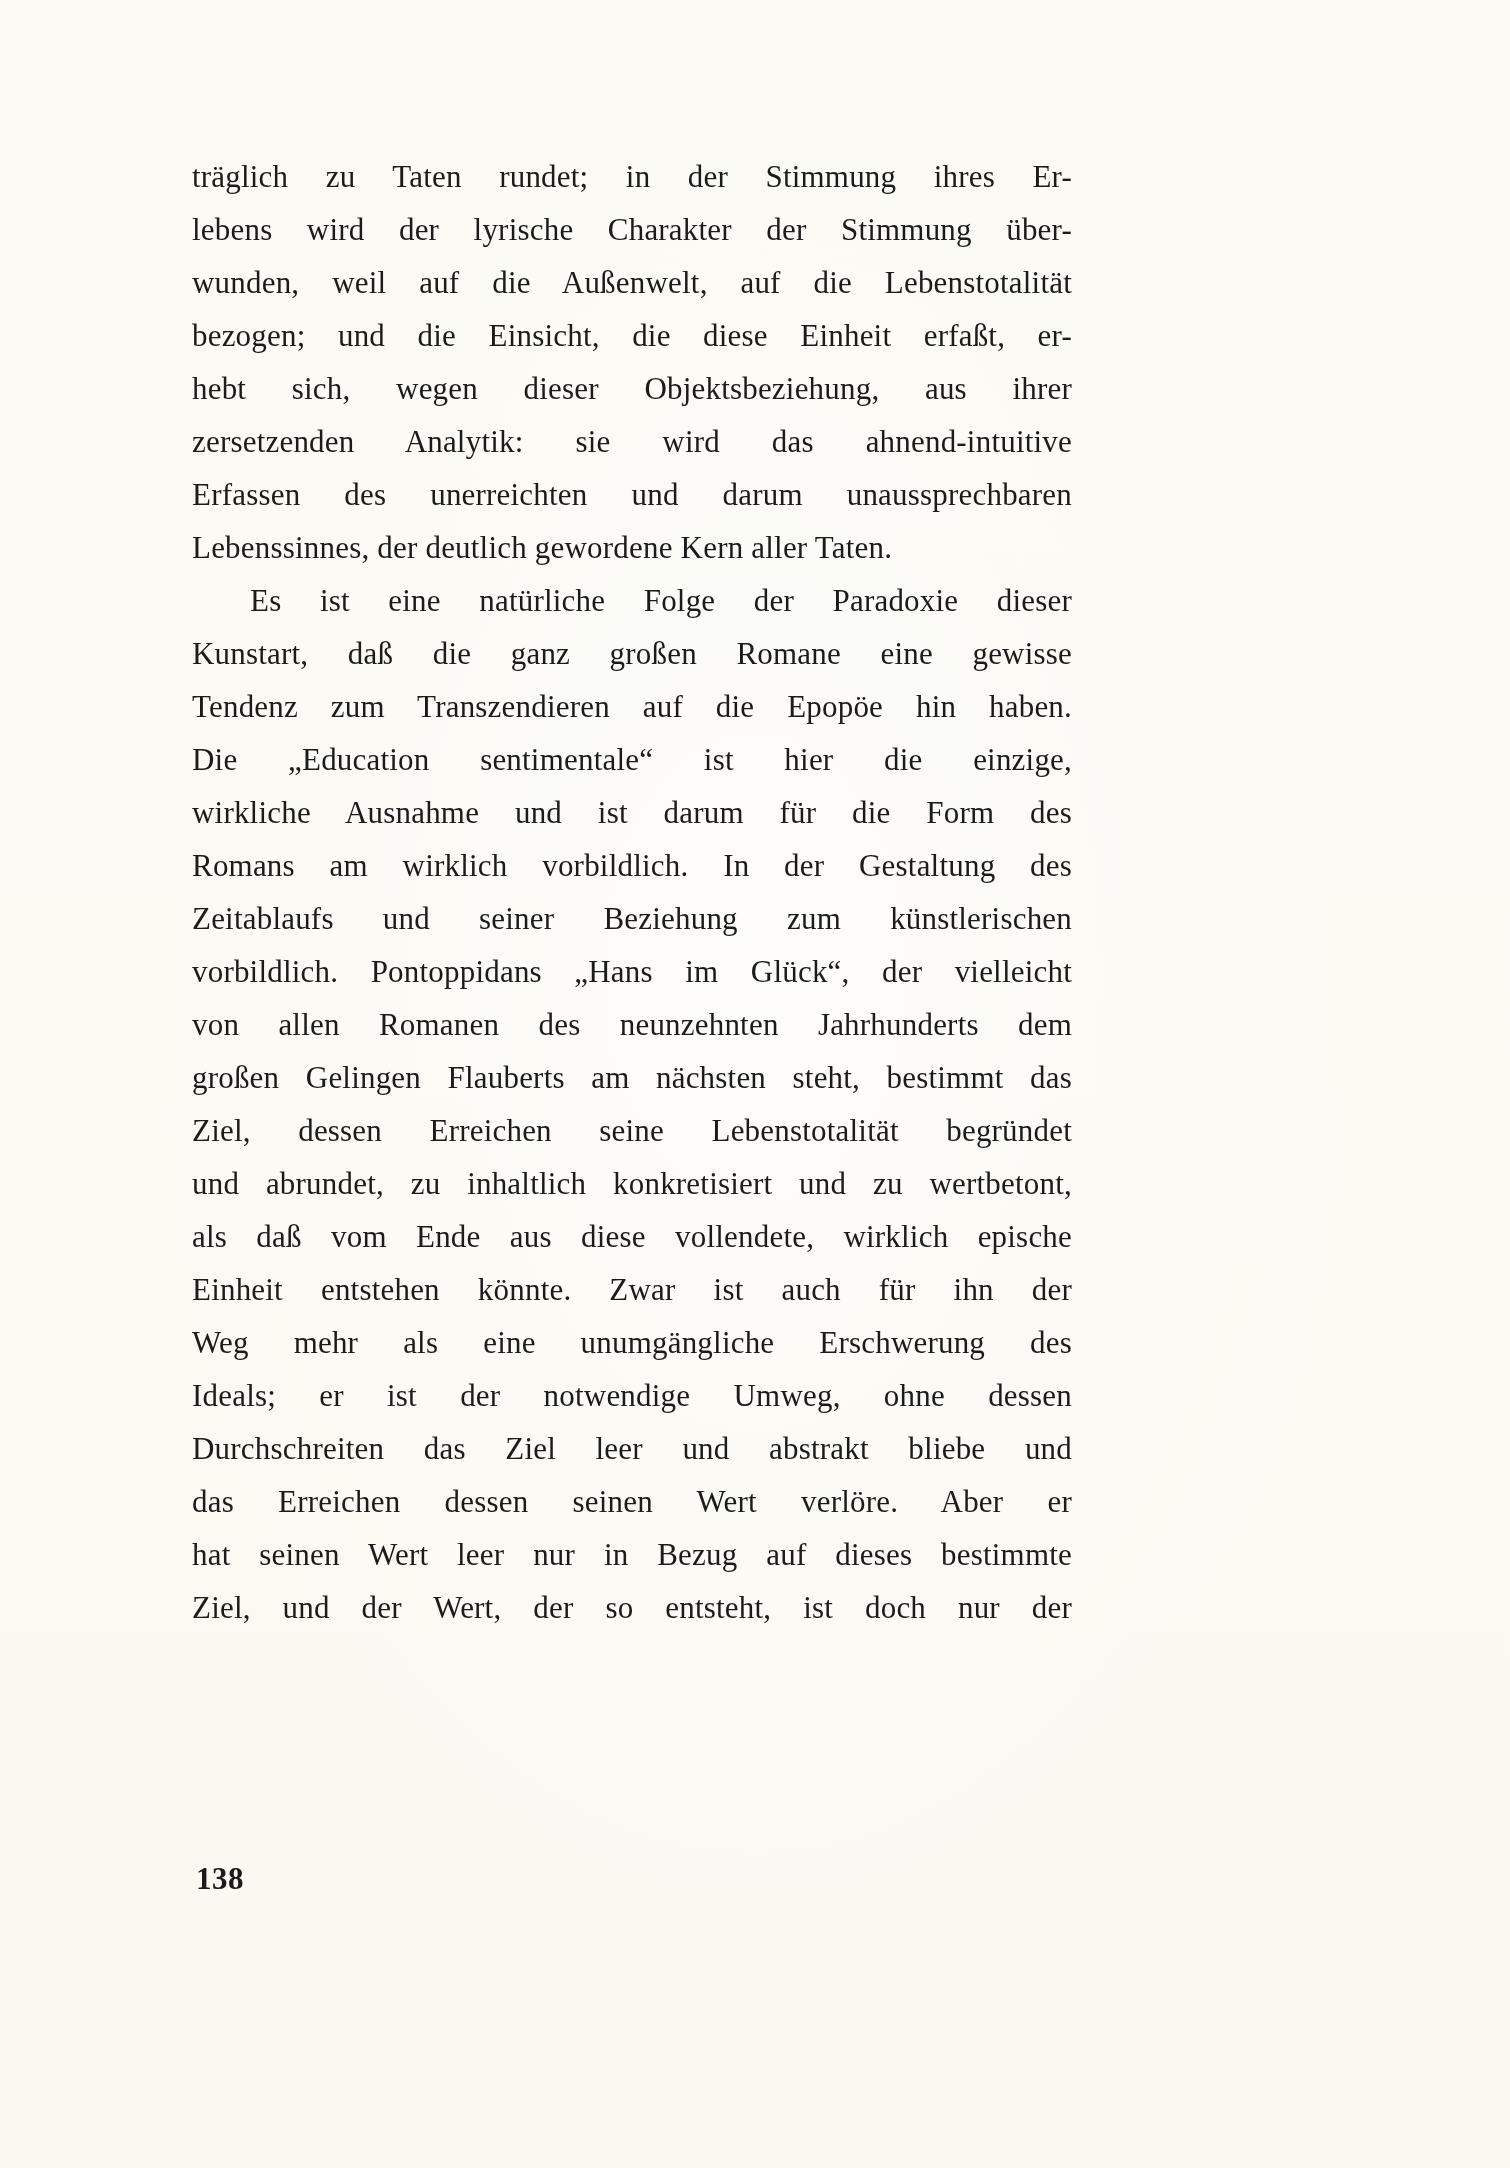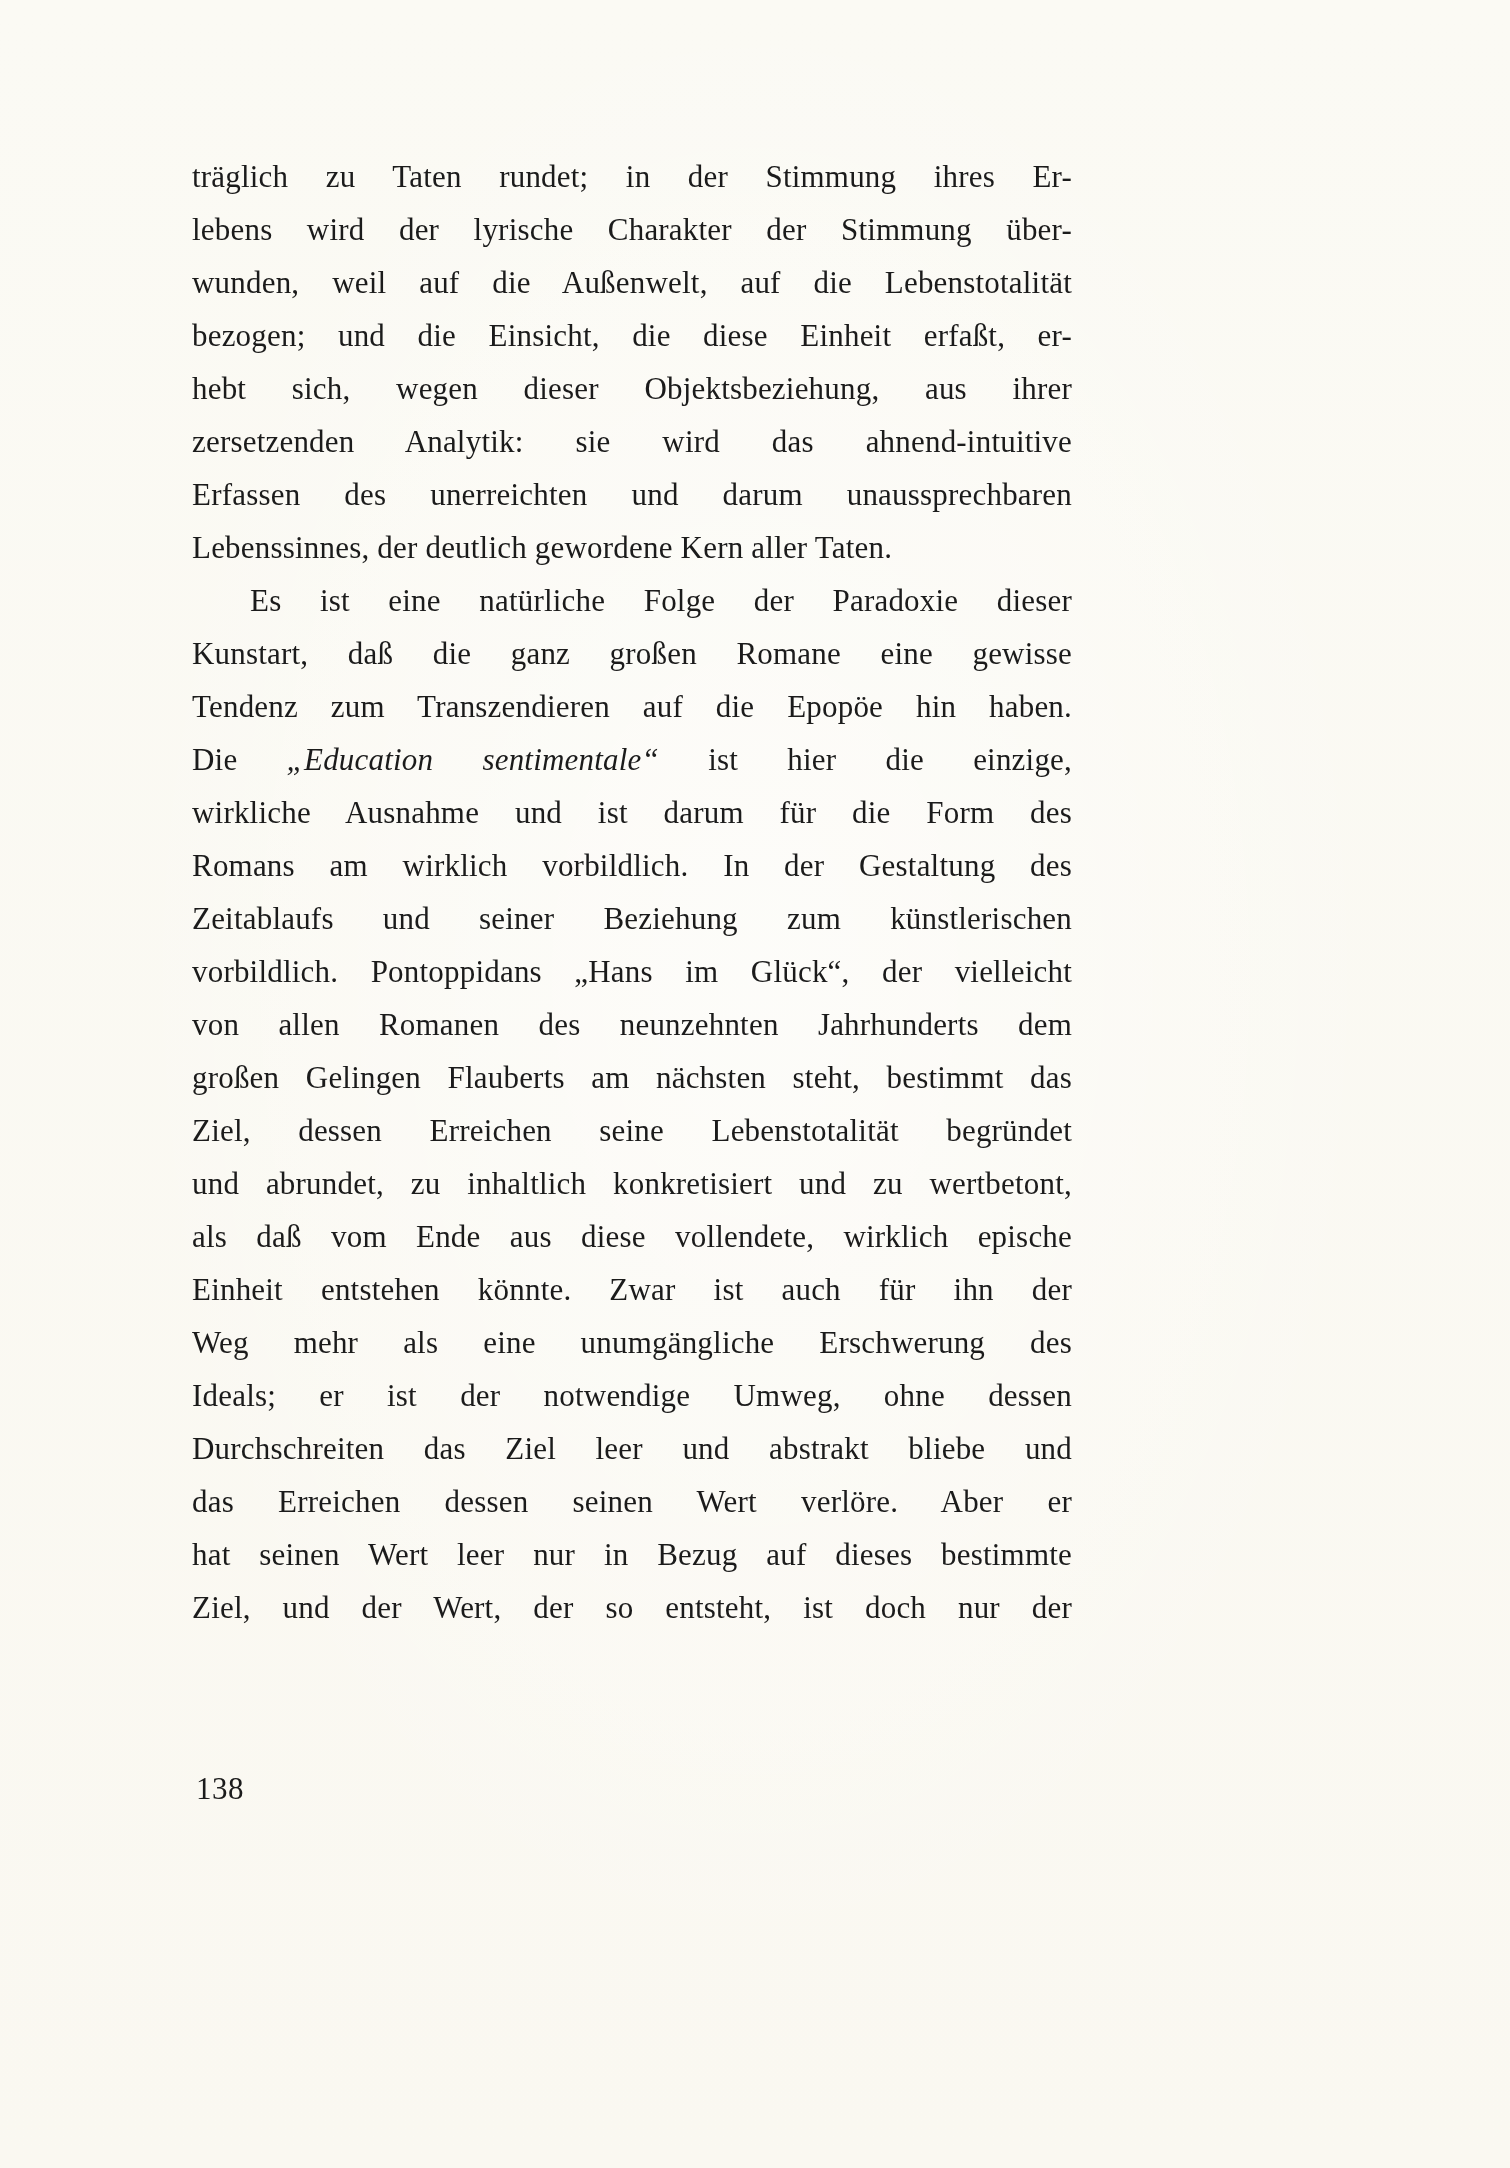--- a/index.html
+++ b/index.html
@@ -40,29 +40,29 @@
     white-space: normal;
   }
   .line.para-end {
     text-align-last: left;
     -moz-text-align-last: left;
   }
   .line.indent {
     text-indent: 58px;
   }
   .italic {
-    font-style: italic;
   }
   .page-number {
     position: absolute;
     left: 196px;
-    top: 1762px;
+    top: 1852px;
     font-size: 31px;
     line-height: 53px;
     letter-spacing: 0.5px;
+    font-weight: bold;
   }
 </style>
 </head>
 <body style="background: rgb(251, 250, 244); color: rgb(27, 27, 27);">
 
 <main class="page">
   <section class="text-block">
       <div class="line"><span>träglich zu Taten rundet; in der Stimmung ihres Er-</span></div>
       <div class="line"><span>lebens wird der lyrische Charakter der Stimmung über-</span></div>
       <div class="line"><span>wunden, weil auf die Außenwelt, auf die Lebenstotalität</span></div>

